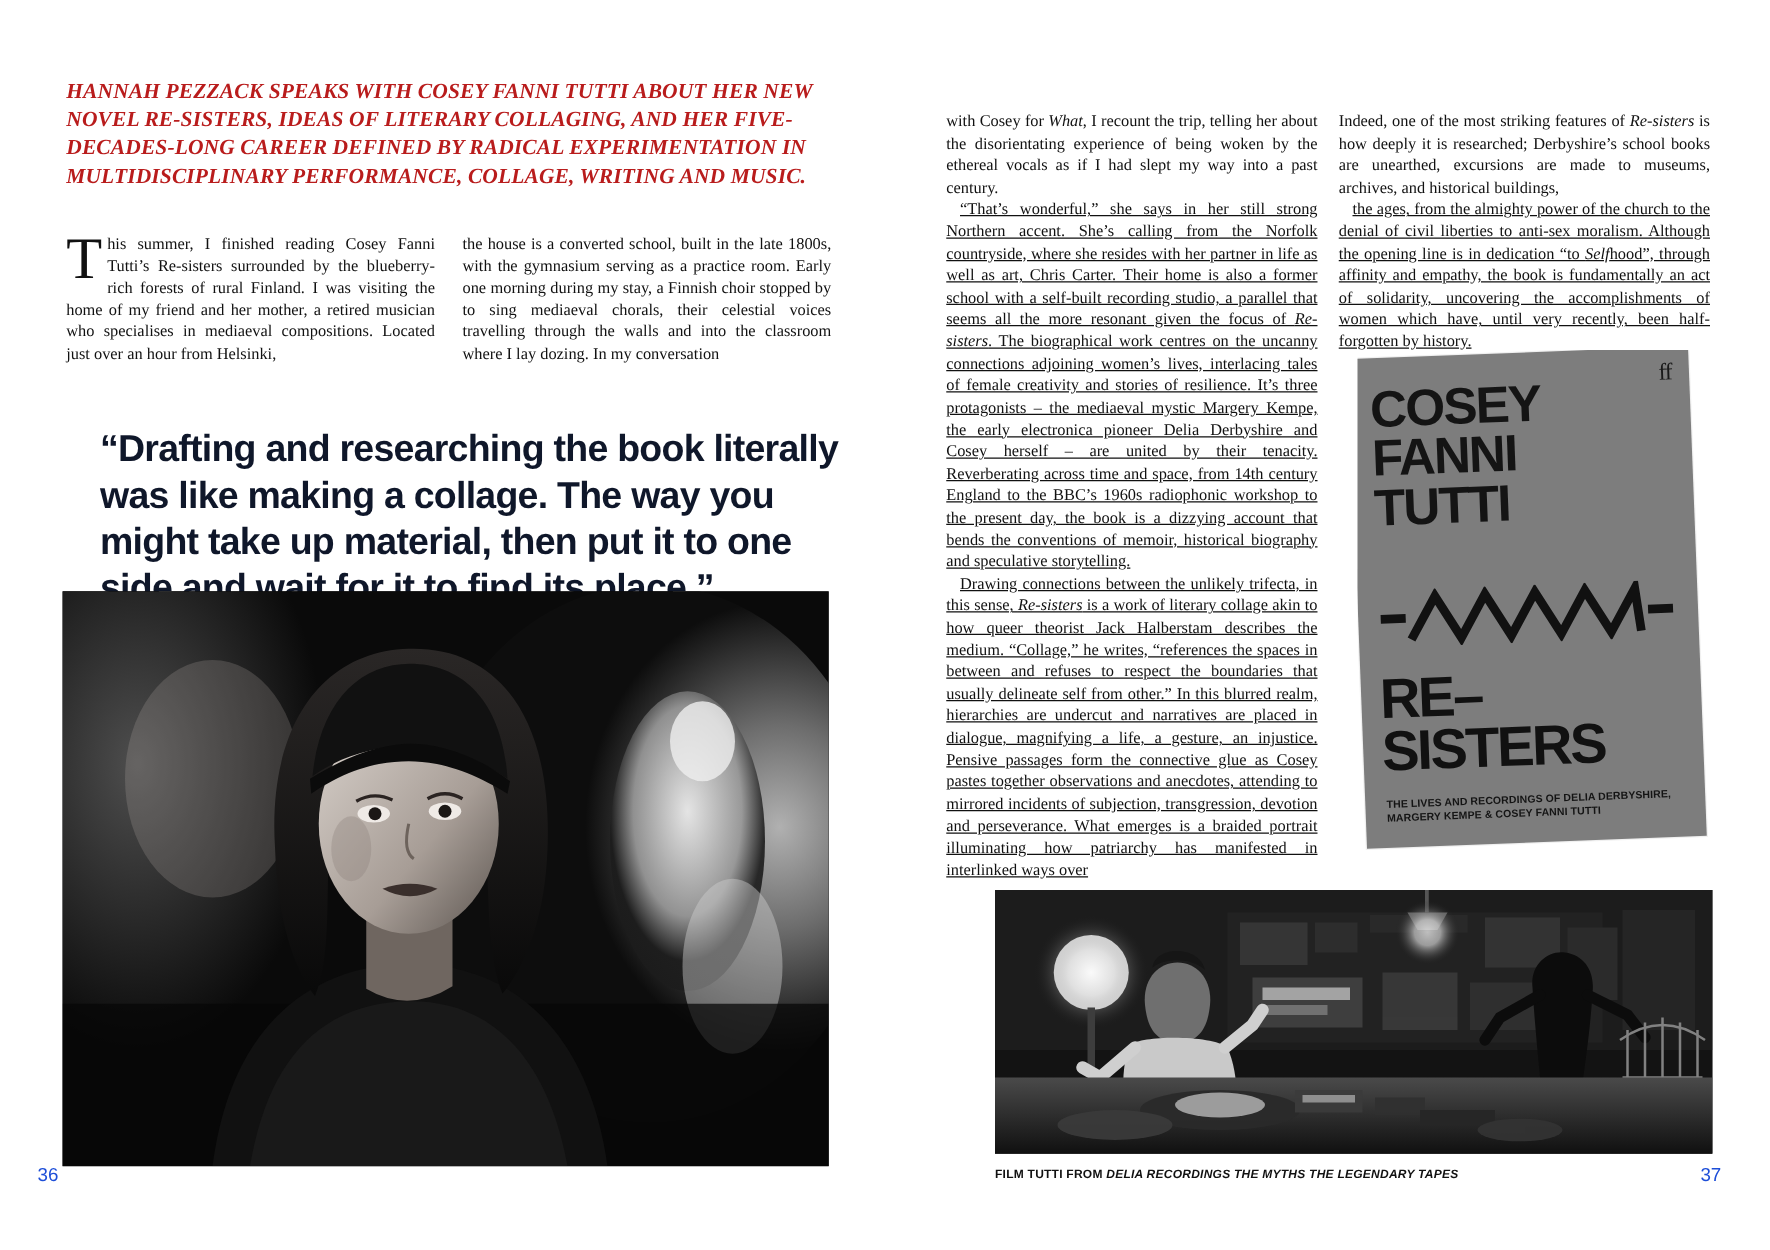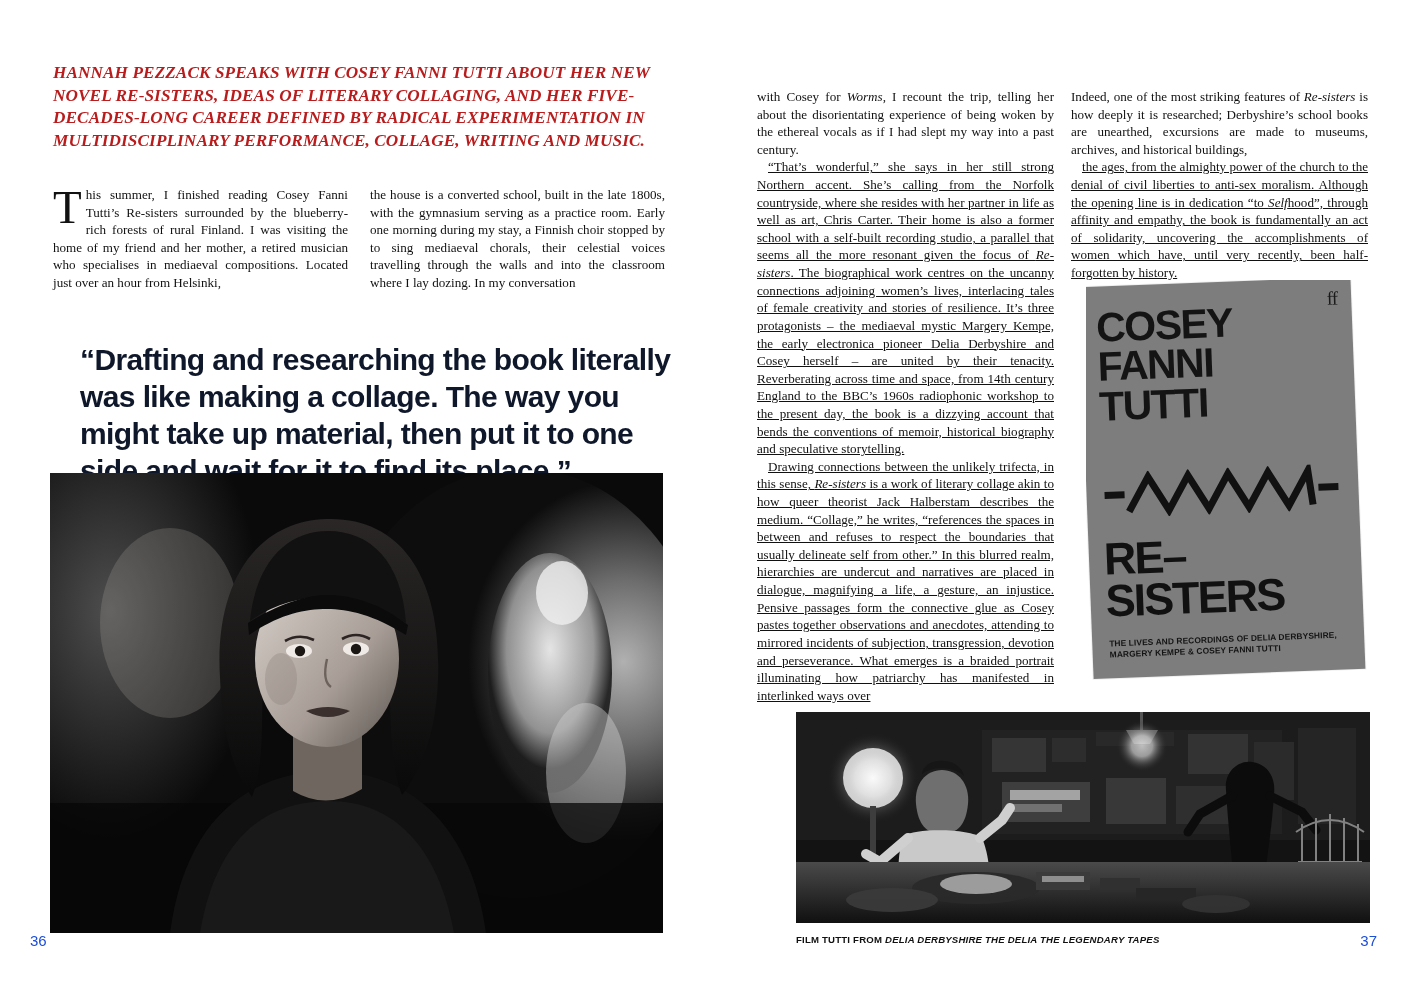--- a/index.html
+++ b/index.html
@@ -311,21 +311,21 @@
         <rect x="0" y="0" width="613" height="460" fill="none"></rect>
       </svg>
     </div>
 
     <div class="folio folio-left">36</div>
   </div>
 
   <div class="page-right">
 
     <div class="body-col col-a">
-      <p>with Cosey for <i>Worms</i>, I recount the trip, telling her about the disorientating experience of being woken by the ethereal vocals as if I had slept my way into a past century.</p>
+      <p>with Cosey for <i>What</i>, I recount the trip, telling her about the disorientating experience of being woken by the ethereal vocals as if I had slept my way into a past century.</p>
       <p>“That’s wonderful,” she says in her still strong Northern accent. She’s calling from the Norfolk countryside, where she resides with her partner in life as well as art, Chris Carter. Their home is also a former school with a self-built recording studio, a parallel that seems all the more resonant given the focus of <i>Re-sisters</i>. The biographical work centres on the uncanny connections adjoining women’s lives, interlacing tales of female creativity and stories of resilience. It’s three protagonists – the mediaeval mystic Margery Kempe, the early electronica pioneer Delia Derbyshire and Cosey herself – are united by their tenacity. Reverberating across time and space, from 14th century England to the BBC’s 1960s radiophonic workshop to the present day, the book is a dizzying account that bends the conventions of memoir, historical biography and speculative storytelling.</p>
       <p>Drawing connections between the unlikely trifecta, in this sense, <i>Re-sisters</i> is a work of literary collage akin to how queer theorist Jack Halberstam describes the medium. “Collage,” he writes, “references the spaces in between and refuses to respect the boundaries that usually delineate self from other.” In this blurred realm, hierarchies are undercut and narratives are placed in dialogue, magnifying a life, a gesture, an injustice. Pensive passages form the connective glue as Cosey pastes together observations and anecdotes, attending to mirrored incidents of subjection, transgression, devotion and perseverance. What emerges is a braided portrait illuminating how patriarchy has manifested in interlinked ways over</p>
     </div>
 
     <div class="body-col col-b">
       <p>Indeed, one of the most striking features of <i>Re-sisters</i> is how deeply it is researched; Derbyshire’s school books are unearthed, excursions are made to museums, archives, and historical buildings,</p>
       <p>the ages, from the almighty power of the church to the denial of civil liberties to anti-sex moralism. Although the opening line is in dedication “to <i>Self</i>hood”, through affinity and empathy, the book is fundamentally an act of solidarity, uncovering the accomplishments of women which have, until very recently, been half-forgotten by history.</p>
     </div>
 
     <div class="bookcover">
@@ -413,18 +413,18 @@
           <rect x="246" y="164" width="42" height="6" fill="#b9b9b9" opacity="0.7"></rect>
           <rect x="304" y="166" width="40" height="14" fill="#303030"></rect>
           <ellipse cx="96" cy="188" rx="46" ry="12" fill="#3a3a3a"></ellipse>
           <rect x="340" y="176" width="60" height="12" fill="#262626"></rect>
           <ellipse cx="420" cy="192" rx="34" ry="9" fill="#333"></ellipse>
         </g>
         <rect x="0" y="0" width="574" height="211" fill="none"></rect>
       </svg>
     </div>
 
-    <div class="caption"><span>FILM TUTTI FROM </span><i>DELIA DERBYSHIRE THE DELIA THE LEGENDARY TAPES</i></div>
+    <div class="caption"><span>FILM TUTTI FROM </span><i>DELIA RECORDINGS THE MYTHS THE LEGENDARY TAPES</i></div>
 
     <div class="folio folio-right">37</div>
   </div>
 
 </div>
 
 </body></html>

